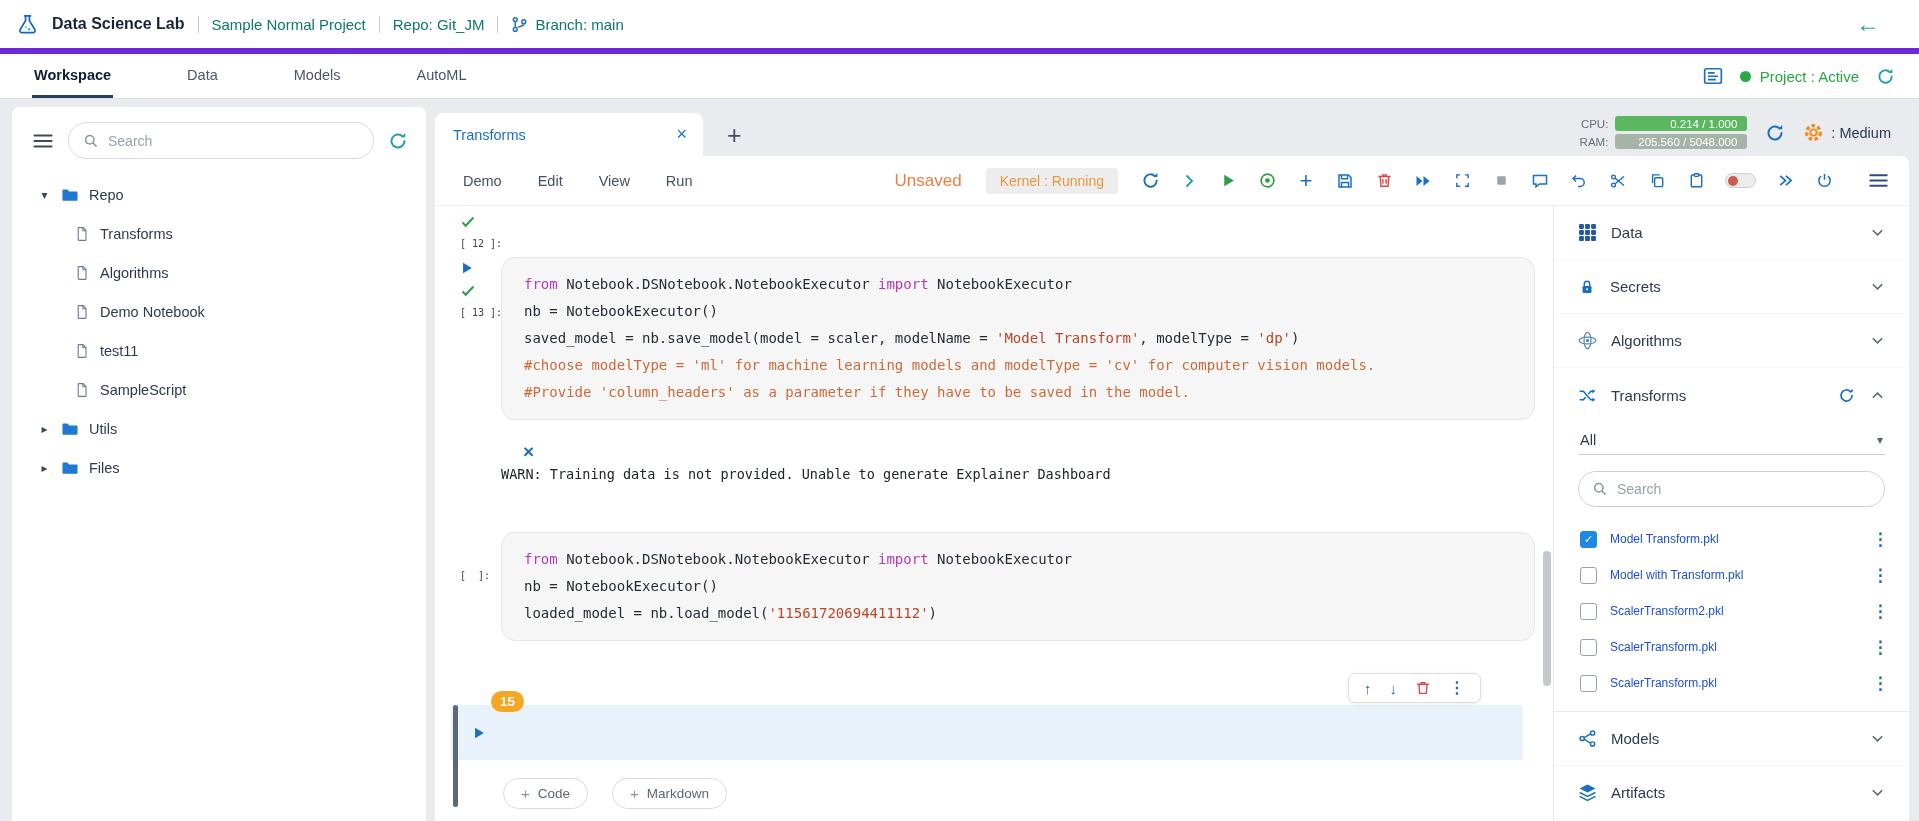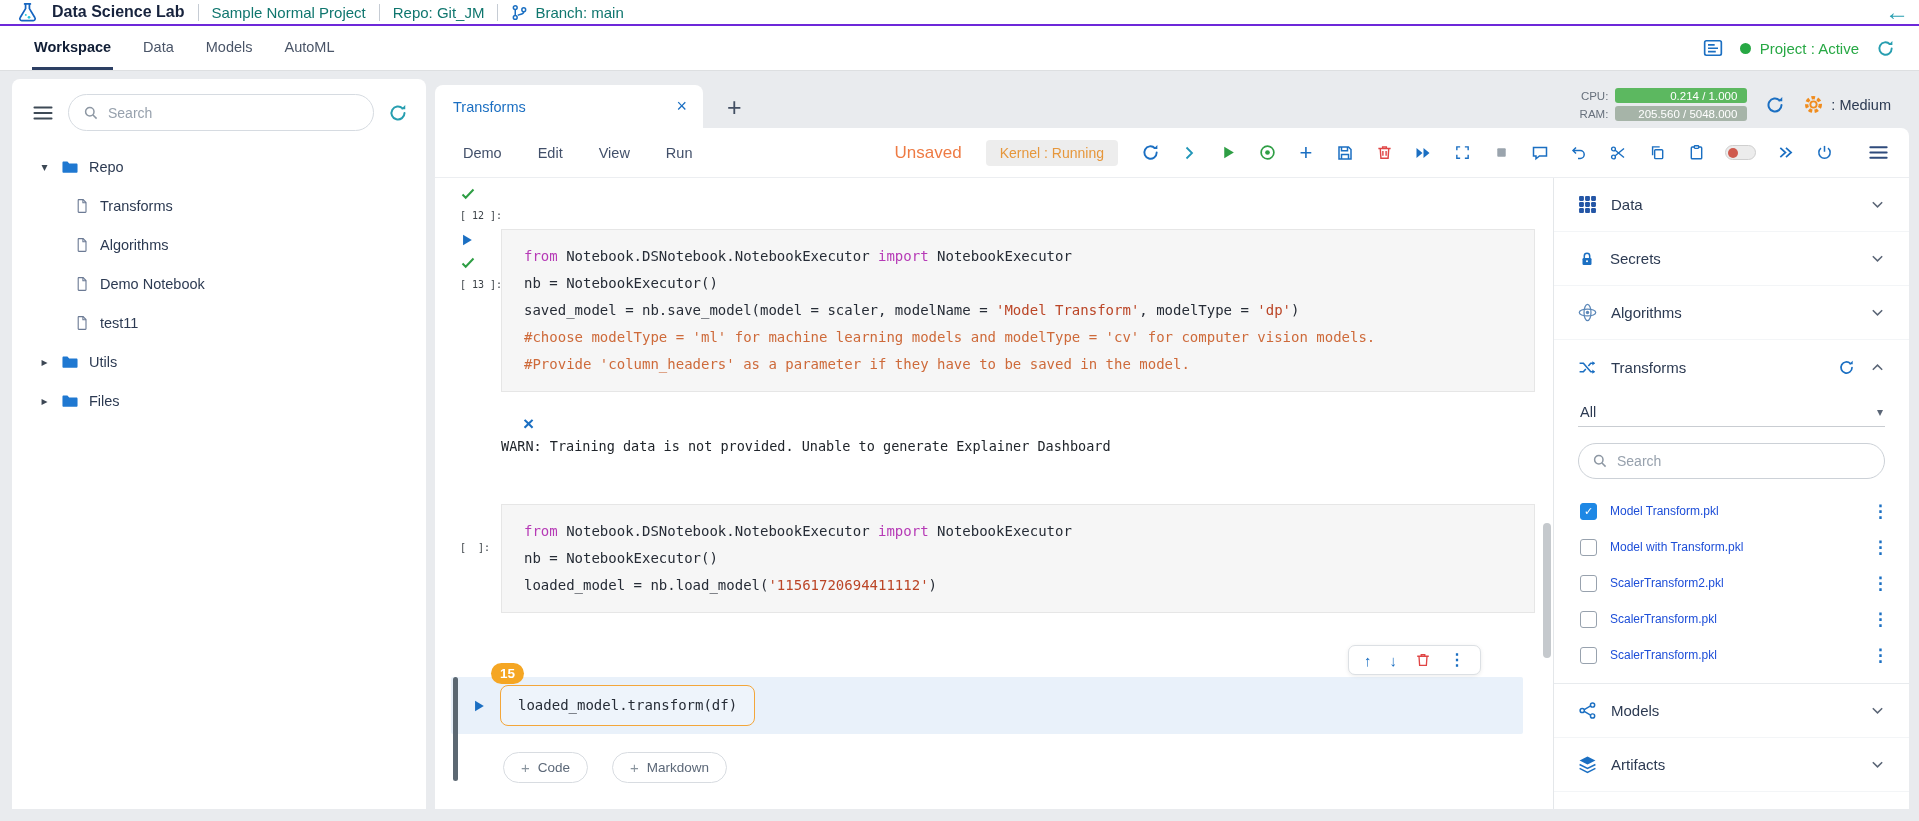--- a/index.html
+++ b/index.html
@@ -1,31 +1,31 @@
 <!DOCTYPE html>
 <html><head>
 <meta charset="utf-8">
 <style>
 *{margin:0;padding:0;box-sizing:border-box}
 html,body{width:1919px;height:821px;overflow:hidden}
 body{font-family:"Liberation Sans",sans-serif;background:#e9ebee;color:#22304a}
 svg{display:block}
 
 
-.app-header{height:26px;background:#fff;display:flex;align-items:center;justify-content:space-between;padding:0 10px 0 16px;border-bottom:2px solid #6d28d9}
+.app-header{height:54px;background:#fff;display:flex;align-items:center;justify-content:space-between;padding:0 39px 0 16px;border-bottom:6px solid #6d28d9}
 .h-left{display:flex;align-items:center;gap:13px}
 .app-title{font-size:16px;font-weight:700;color:#17233d}
 .h-item{font-size:15px;color:#0f766e}
 .vdiv{width:1px;height:17px;background:#c6ccd4}
 .branch-wrap{display:flex;align-items:flex-start;gap:7px}
 .back-arrow{color:#279eb0;font-size:24px;line-height:1;cursor:pointer}
 
 
 .primary-nav{height:44px;background:#fff;display:flex;align-items:center;justify-content:space-between;padding:0 24px 0 32px;box-shadow:0 1px 0 rgba(0,0,0,.05)}
-.nav-tabs{display:flex;gap:28px;height:100%}
+.nav-tabs{display:flex;gap:72px;height:100%}
 .nav-tab{font-size:14.5px;color:#4a5568;display:flex;align-items:center;height:100%;border-bottom:3px solid transparent;padding:0 2px;cursor:pointer}
 .nav-tab.active{color:#101d35;font-weight:700;border-bottom-color:#2c3f63}
 .nav-right{display:flex;align-items:center;gap:17px}
 .project-status{display:flex;align-items:center;gap:9px;color:#27a844;font-size:15px;font-weight:500}
 .status-dot{width:11px;height:11px;border-radius:50%;background:#27a844}
 
 
 .body{display:flex;gap:9px;padding:9px 10px 0 12px;height:739px}
 .left-sidebar{width:414px;background:#fff;border-radius:8px 8px 0 0;flex:none;display:flex;flex-direction:column}
 .sb-top{display:flex;align-items:center;gap:14px;padding:15px 18px 8px 20px}
@@ -67,21 +67,21 @@
 .tb-hamburger{margin-left:34px}
 
 
 .workrow{flex:1;display:flex;min-height:0}
 .notebook{flex:1;position:relative;padding:4px 0 0 0;min-width:0}
 
 
 .cell{display:flex;align-items:flex-start}
 .gutter{width:66px;flex:none;padding-left:25px;padding-top:4px;display:flex;flex-direction:column;gap:8px;align-items:flex-start}
 .exec-label{font-family:"DejaVu Sans Mono",monospace;font-size:10px;color:#3c4248;white-space:pre}
-.code-box{flex:1;background:#f6f6f6;border:1px solid #e6e6e6;border-radius:0;padding:13px 22px;margin-right:18px}
+.code-box{flex:1;background:#f6f6f6;border:1px solid #e6e6e6;border-radius:14px;padding:13px 22px;margin-right:18px}
 .code-line{font-family:"DejaVu Sans Mono",monospace;font-size:14px;line-height:27px;white-space:pre}
 .tok-p{color:#262c36}
 .tok-kw{color:#b63ab6}
 .tok-s{color:#bb4526}
 .tok-c{color:#ce6a3a}
 .output{padding-left:66px;margin-top:22px}
 .output-close{display:inline-block;margin-left:22px;color:#1b6fc2;font-size:19px;font-weight:700;cursor:pointer;line-height:1}
 .output-text{font-family:"DejaVu Sans Mono",monospace;font-size:13.5px;color:#20252b;margin-top:4px}
 
 
@@ -217,20 +217,27 @@
           </svg>
           <span class="tree-label">Demo Notebook</span>
         </div>
         <div class="tree-row lvl1">
           <svg class="tree-ico" viewBox="0 0 16 16" width="16" height="16">
             <path d="M4.2 1.6h4.9l2.9 2.9v9.3c0 .4-.3.6-.6.6H4.8c-.4 0-.6-.3-.6-.6V2.2c0-.3.2-.6.6-.6z" fill="none" stroke="#6b7a94" stroke-width="1.1"></path>
             <path d="M8.9 1.6v3.1H12" fill="none" stroke="#6b7a94" stroke-width="1.1"></path>
           </svg>
           <span class="tree-label">test11</span>
         </div>
+        <div class="tree-row lvl1">
+          <svg class="tree-ico" viewBox="0 0 16 16" width="16" height="16">
+            <path d="M4.2 1.6h4.9l2.9 2.9v9.3c0 .4-.3.6-.6.6H4.8c-.4 0-.6-.3-.6-.6V2.2c0-.3.2-.6.6-.6z" fill="none" stroke="#6b7a94" stroke-width="1.1"></path>
+            <path d="M8.9 1.6v3.1H12" fill="none" stroke="#6b7a94" stroke-width="1.1"></path>
+          </svg>
+          <span class="tree-label">SampleScript</span>
+        </div>
         <div class="tree-row lvl0">
           <span class="caret">▸</span>
           <svg class="tree-ico" viewBox="0 0 16 16" width="18" height="18">
             <path d="M1.3 4.2c0-.6.4-1 1-1h3.4l1.6 1.6h6.4c.6 0 1 .4 1 1v6.4c0 .6-.4 1-1 1H2.3c-.6 0-1-.4-1-1z" fill="#1f78d1"></path>
           </svg>
           <span class="tree-label">Utils</span>
         </div>
         <div class="tree-row lvl0">
           <span class="caret">▸</span>
           <svg class="tree-ico" viewBox="0 0 16 16" width="18" height="18">
@@ -443,23 +450,20 @@
               <span class="ft-kebab">⋮</span>
             </div>
             <div class="cell-badge">15</div>
             <div class="sel-bar"></div>
             <div class="selected-cell">
               <div class="sel-gutter">
                 <svg viewBox="0 0 16 16" width="14" height="14">
                     <path d="M3.5 2l10 6-10 6z" fill="#1b6fc2"></path>
                   </svg>
               </div>
-              <div class="sel-code-box">
-                  <div class="code-line"><span class="tok-p">loaded_model.transform(df)</span></div>
-                </div>
             </div>
             <div class="add-row">
               <button class="add-btn">
                   <span class="add-plus">+</span>
                   <span>Code</span>
                 </button>
               <button class="add-btn">
                   <span class="add-plus">+</span>
                   <span>Markdown</span>
                 </button>

